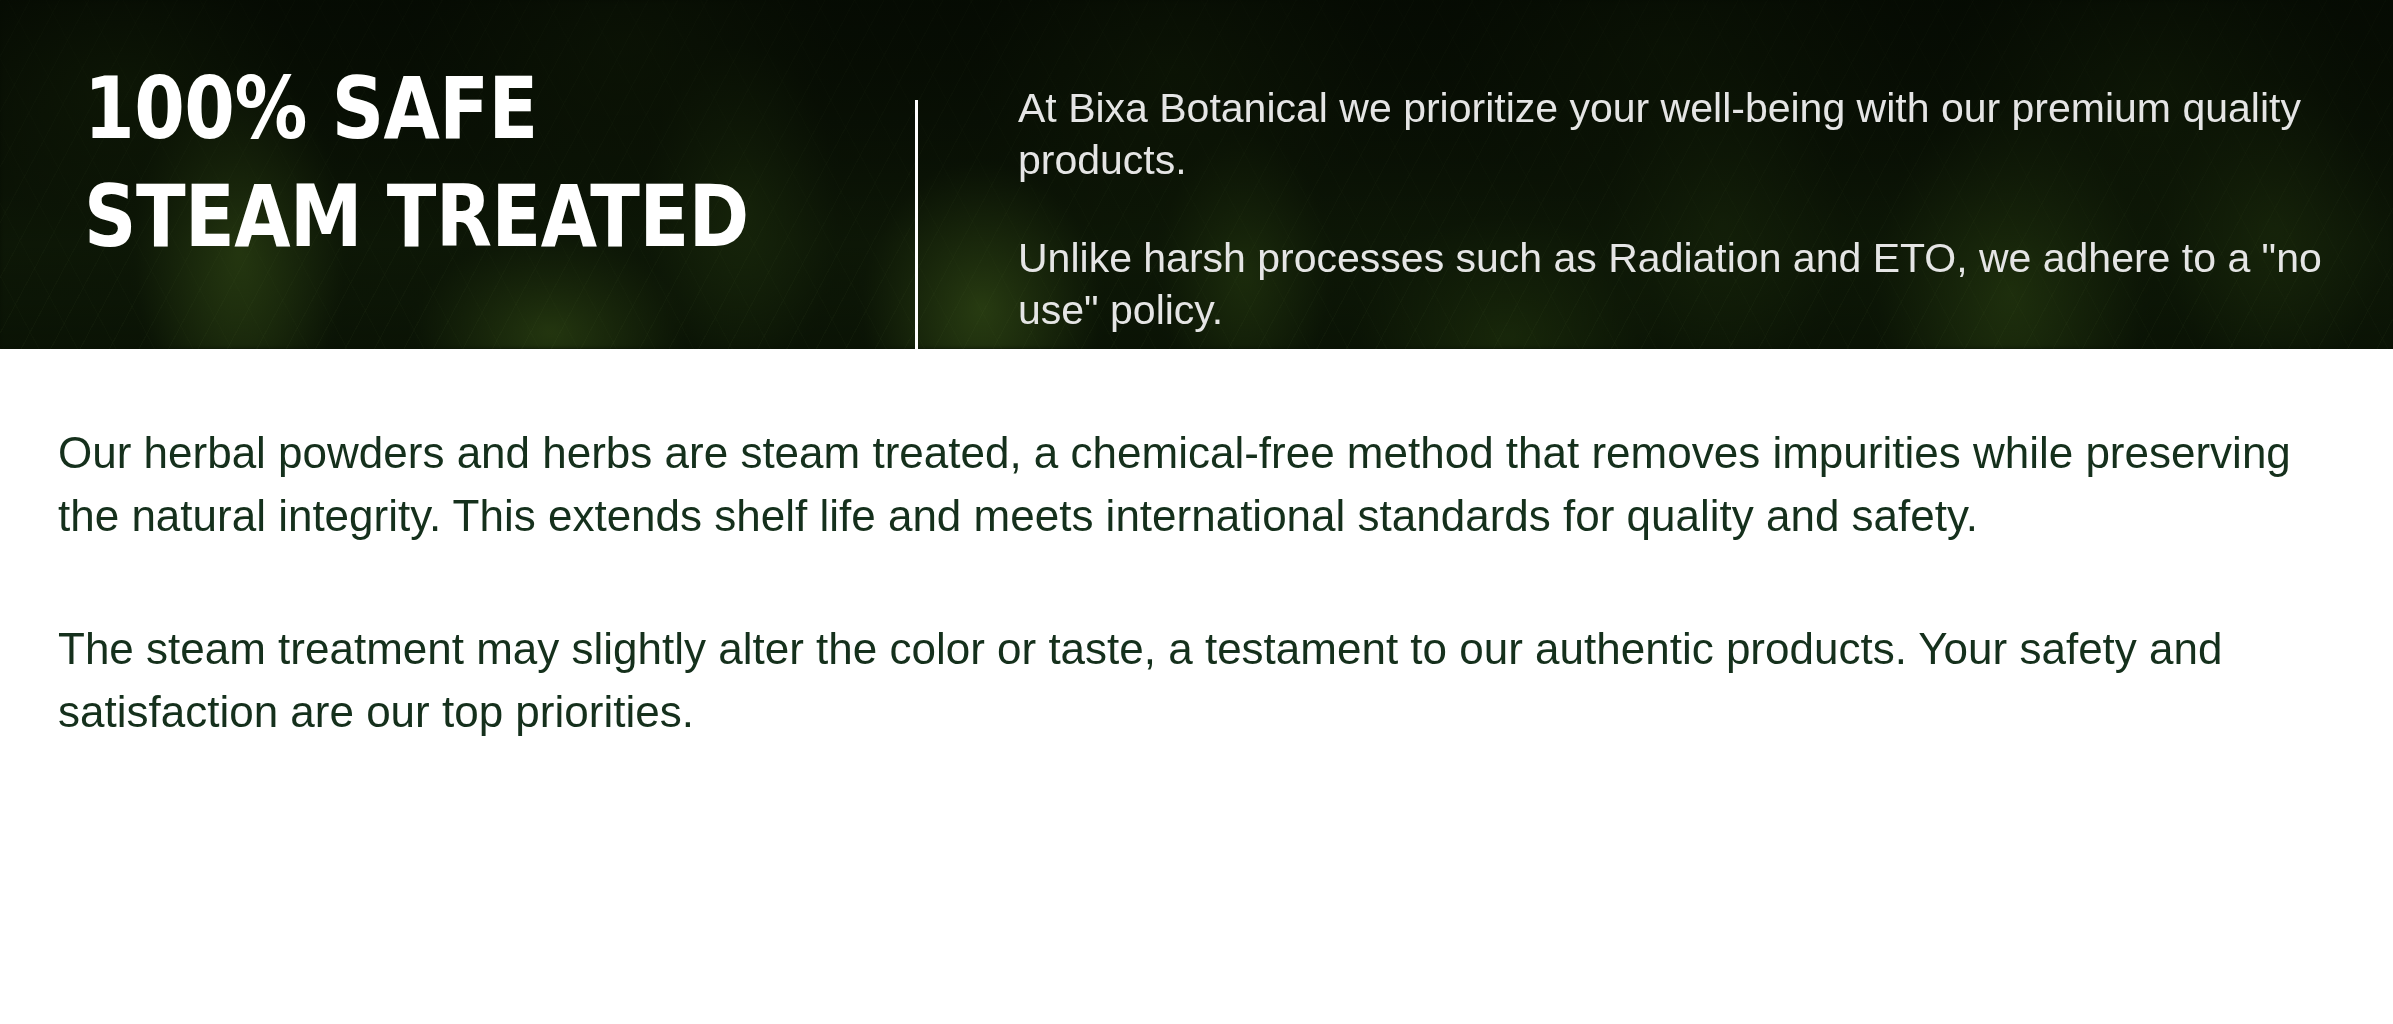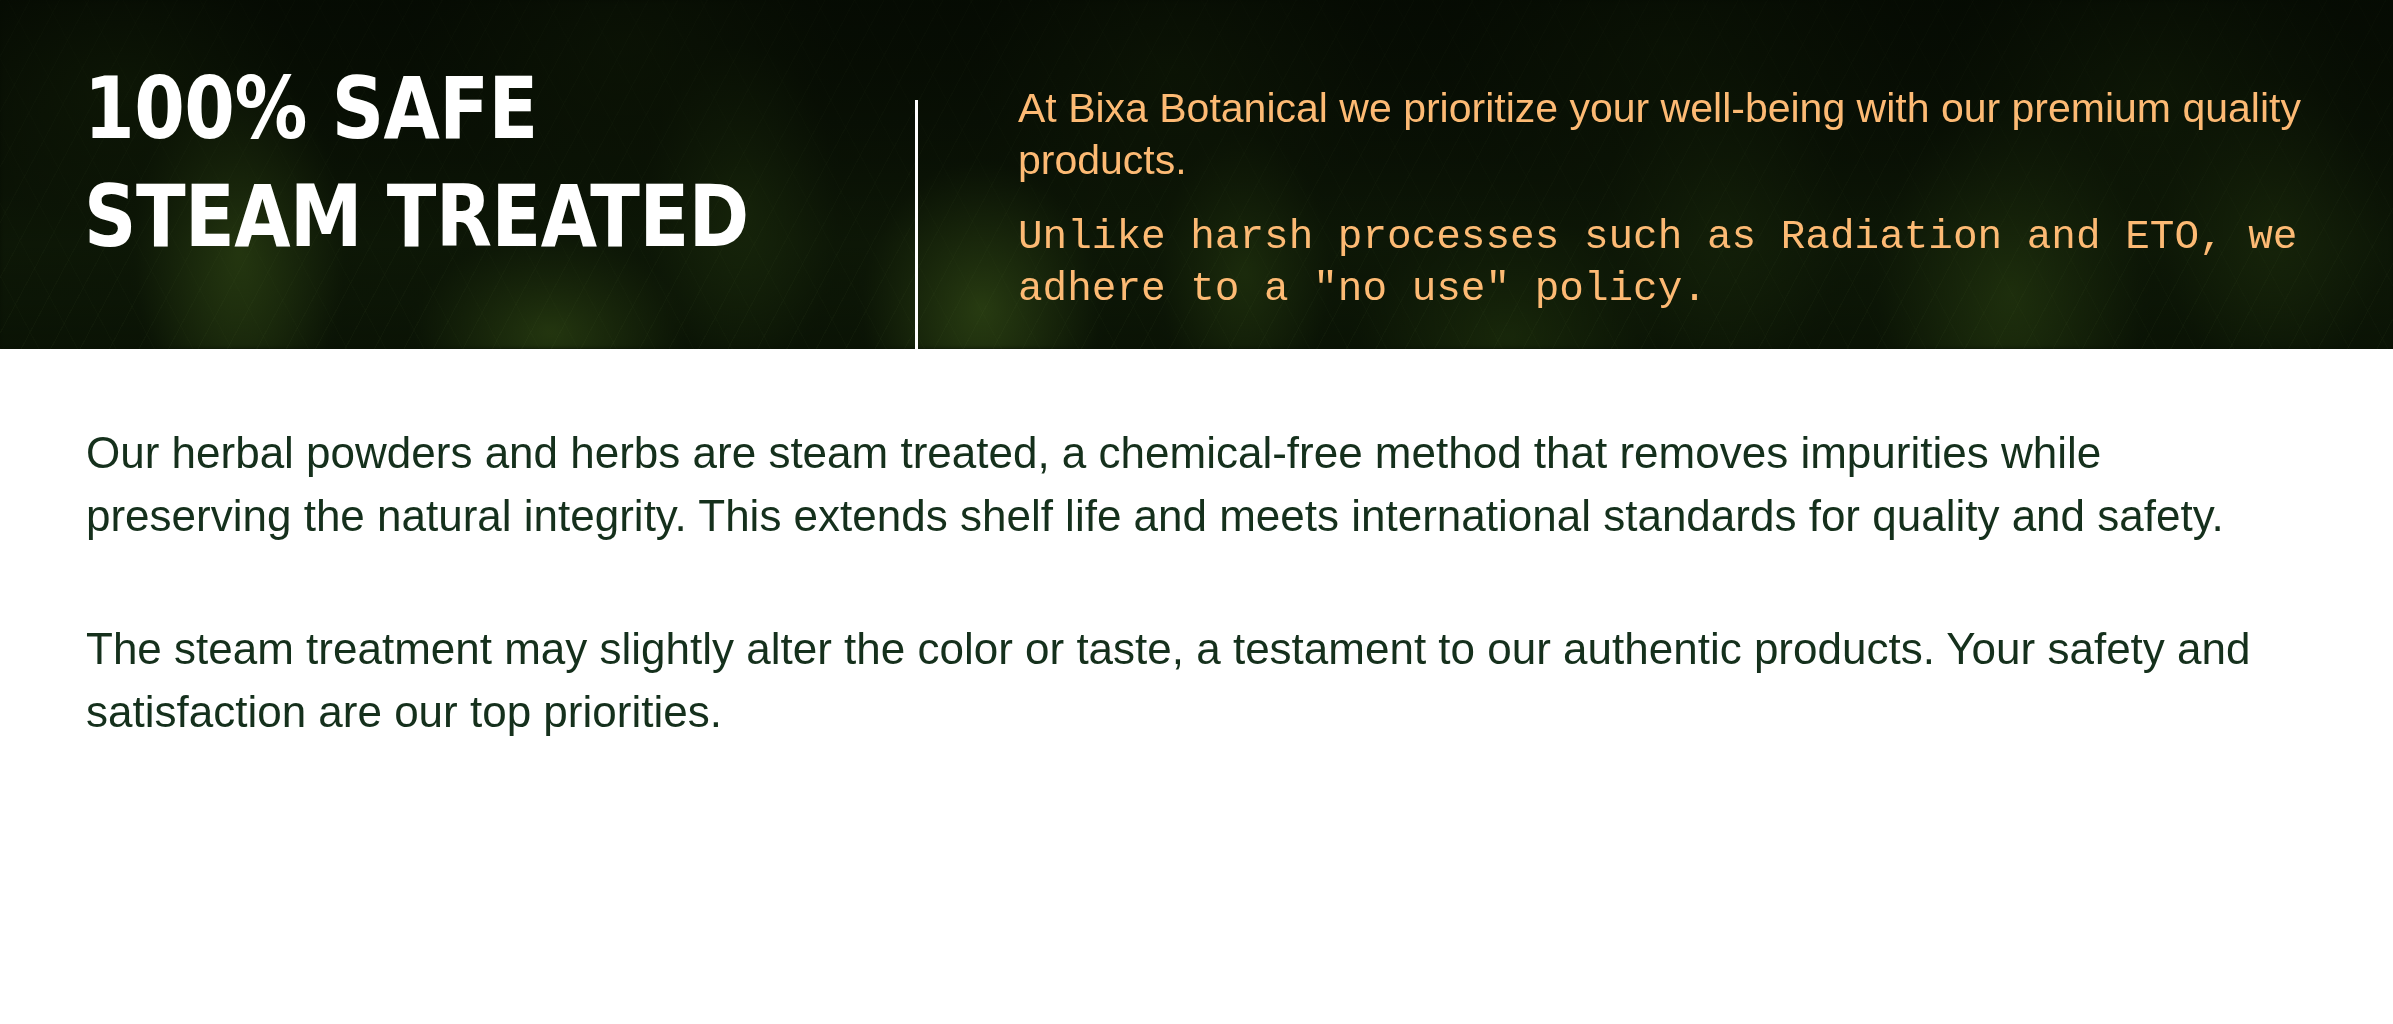--- a/index.html
+++ b/index.html
@@ -84,35 +84,35 @@
     width:3px;
     height:278px;
     background:#ffffff;
   }
 
   .banner-copy{
     position:absolute;
     left:1018px;
     top:82px;
     width:1320px;
-    color:#fdba74;
+    color:#e5e5e5;
     font-family:"Liberation Sans","DejaVu Sans", sans-serif;
     font-weight:400;
     font-size:41px;
     line-height:52px;
   }
-  .banner-copy p + p{ margin-top:25px;font-family:Liberation Mono, monospace; }
+  .banner-copy p + p{ margin-top:46px; }
 
   
   .body-section{
     position:relative;
     width:2393px;
     height:561px;
     background:#ffffff;
-    padding:72px 84px 0 86px;
+    padding:72px 84px 0 58px;
   }
   .body-copy{
     color:#15301c;
     font-family:"Liberation Sans","DejaVu Sans", sans-serif;
     font-weight:400;
     font-size:44px;
     line-height:63px;
     max-width:2240px;
   }
   .body-copy p + p{ margin-top:70px; }

